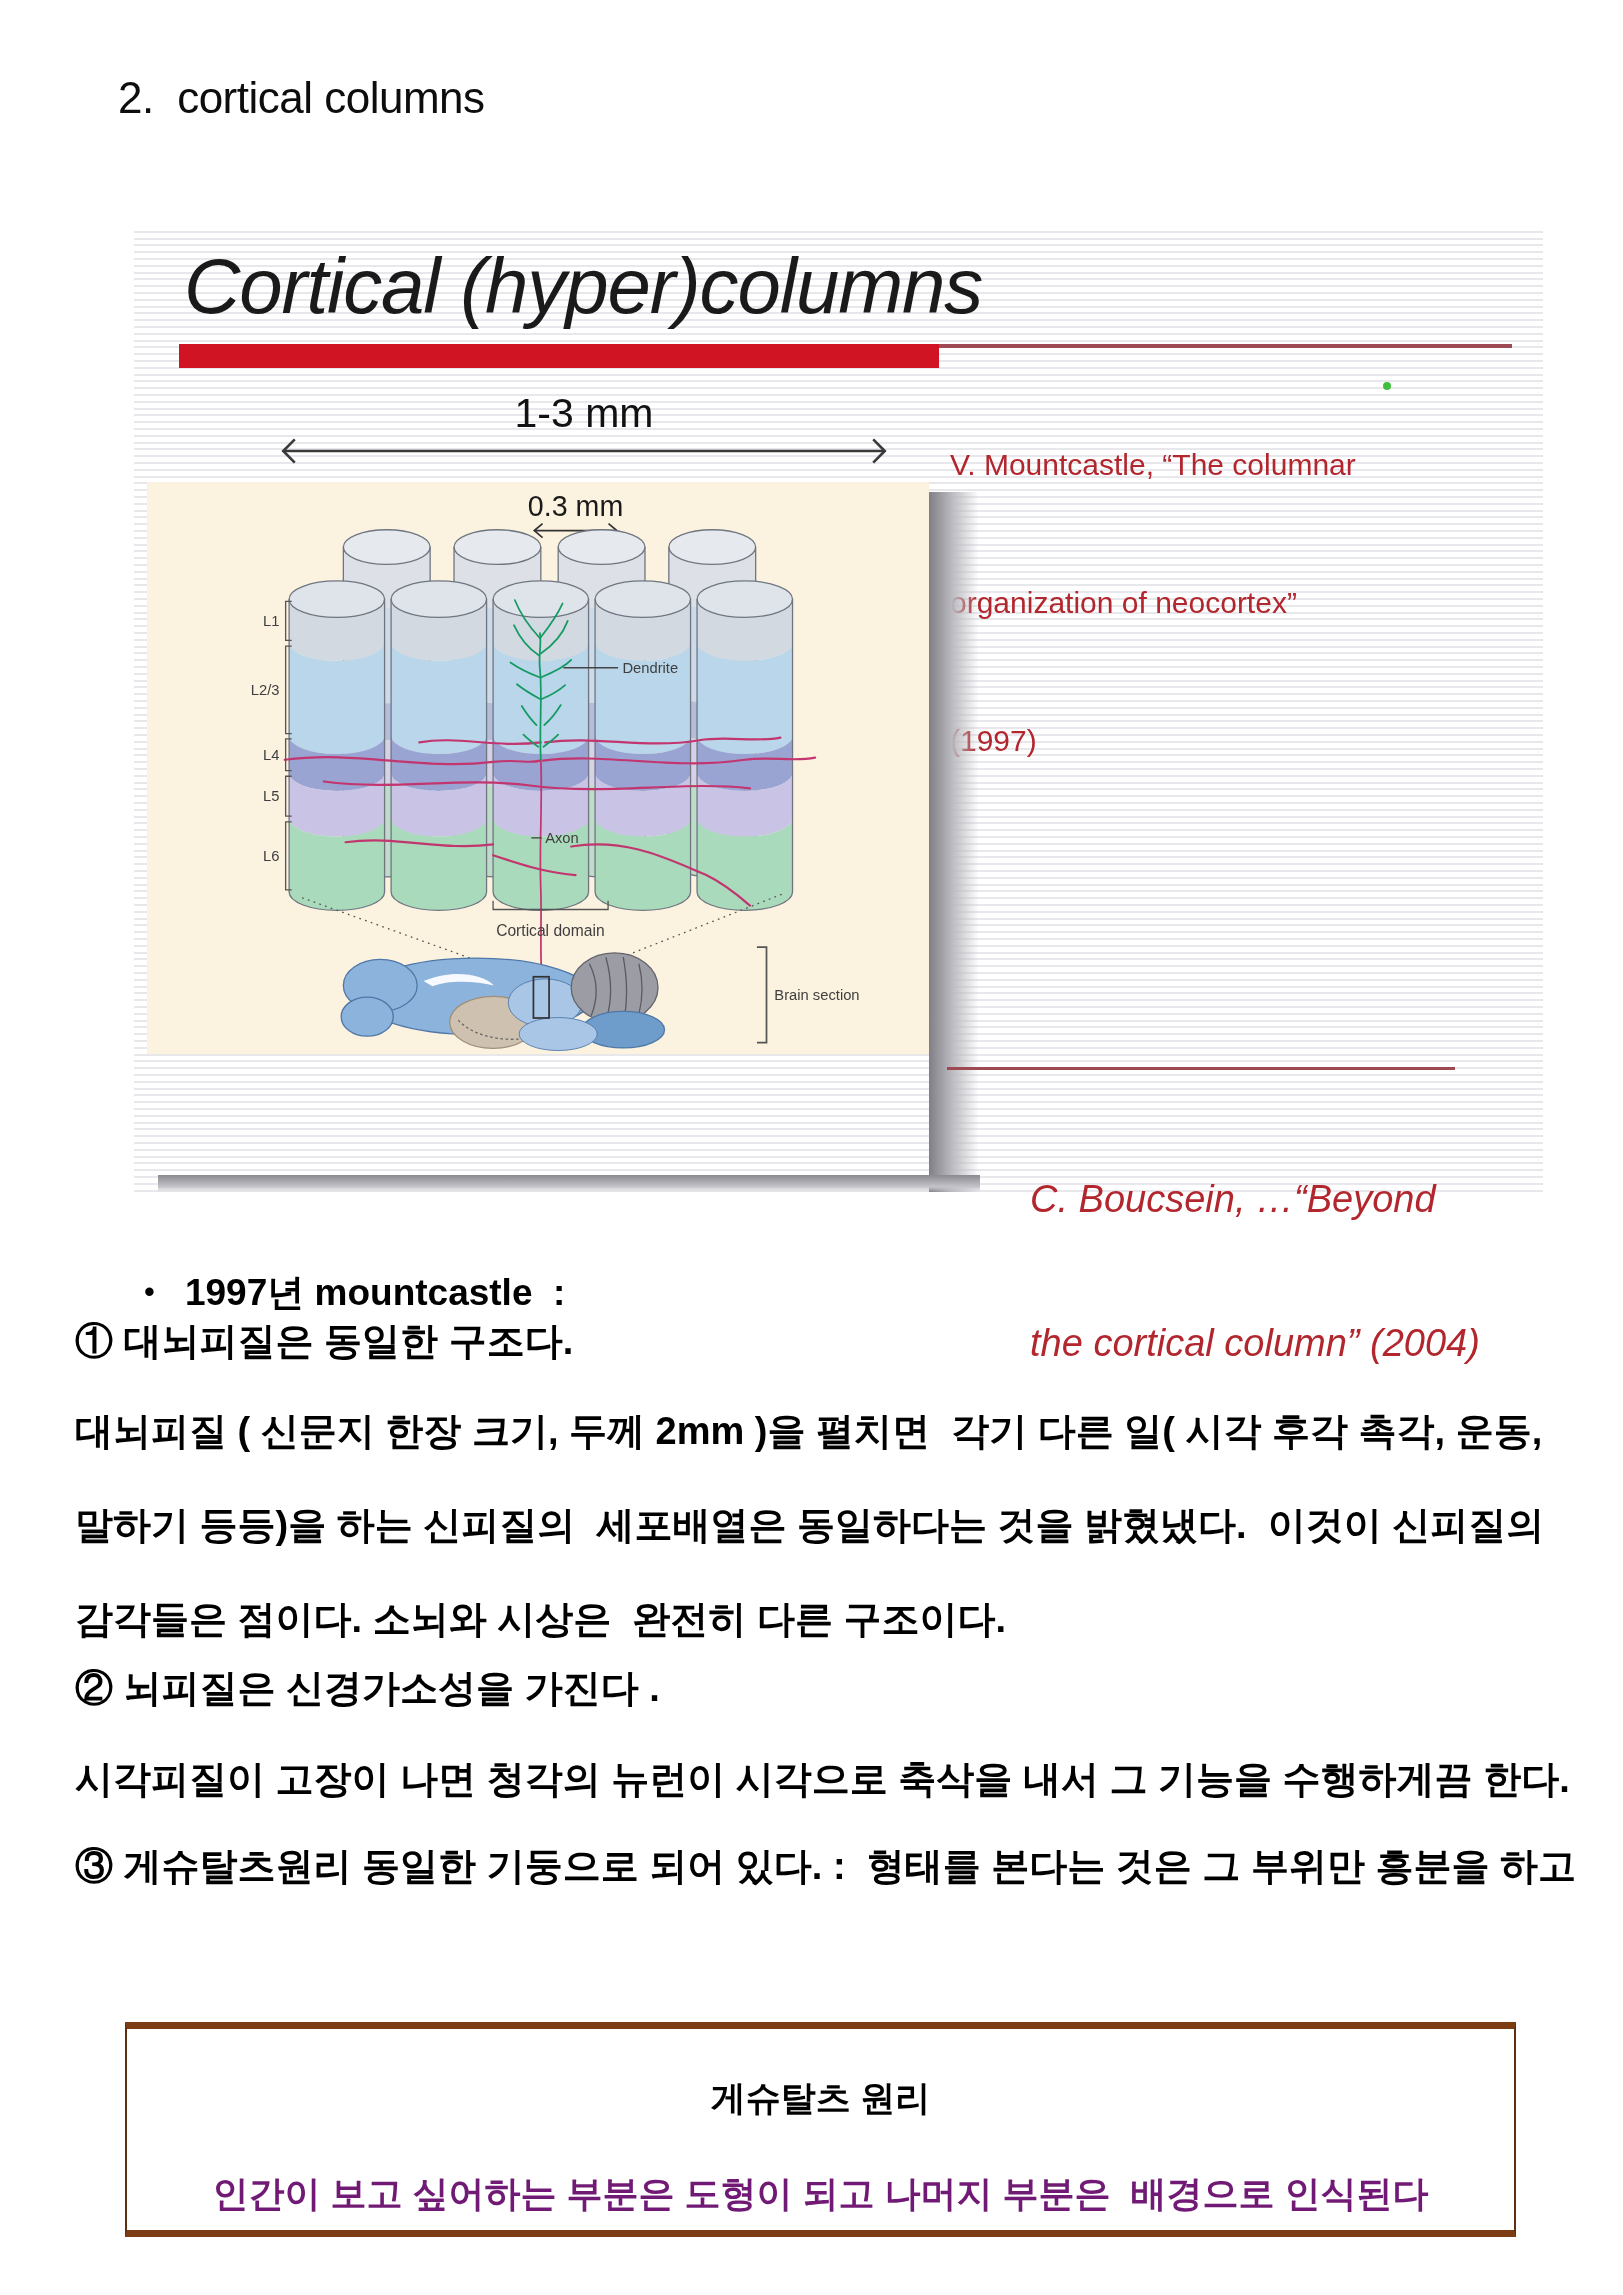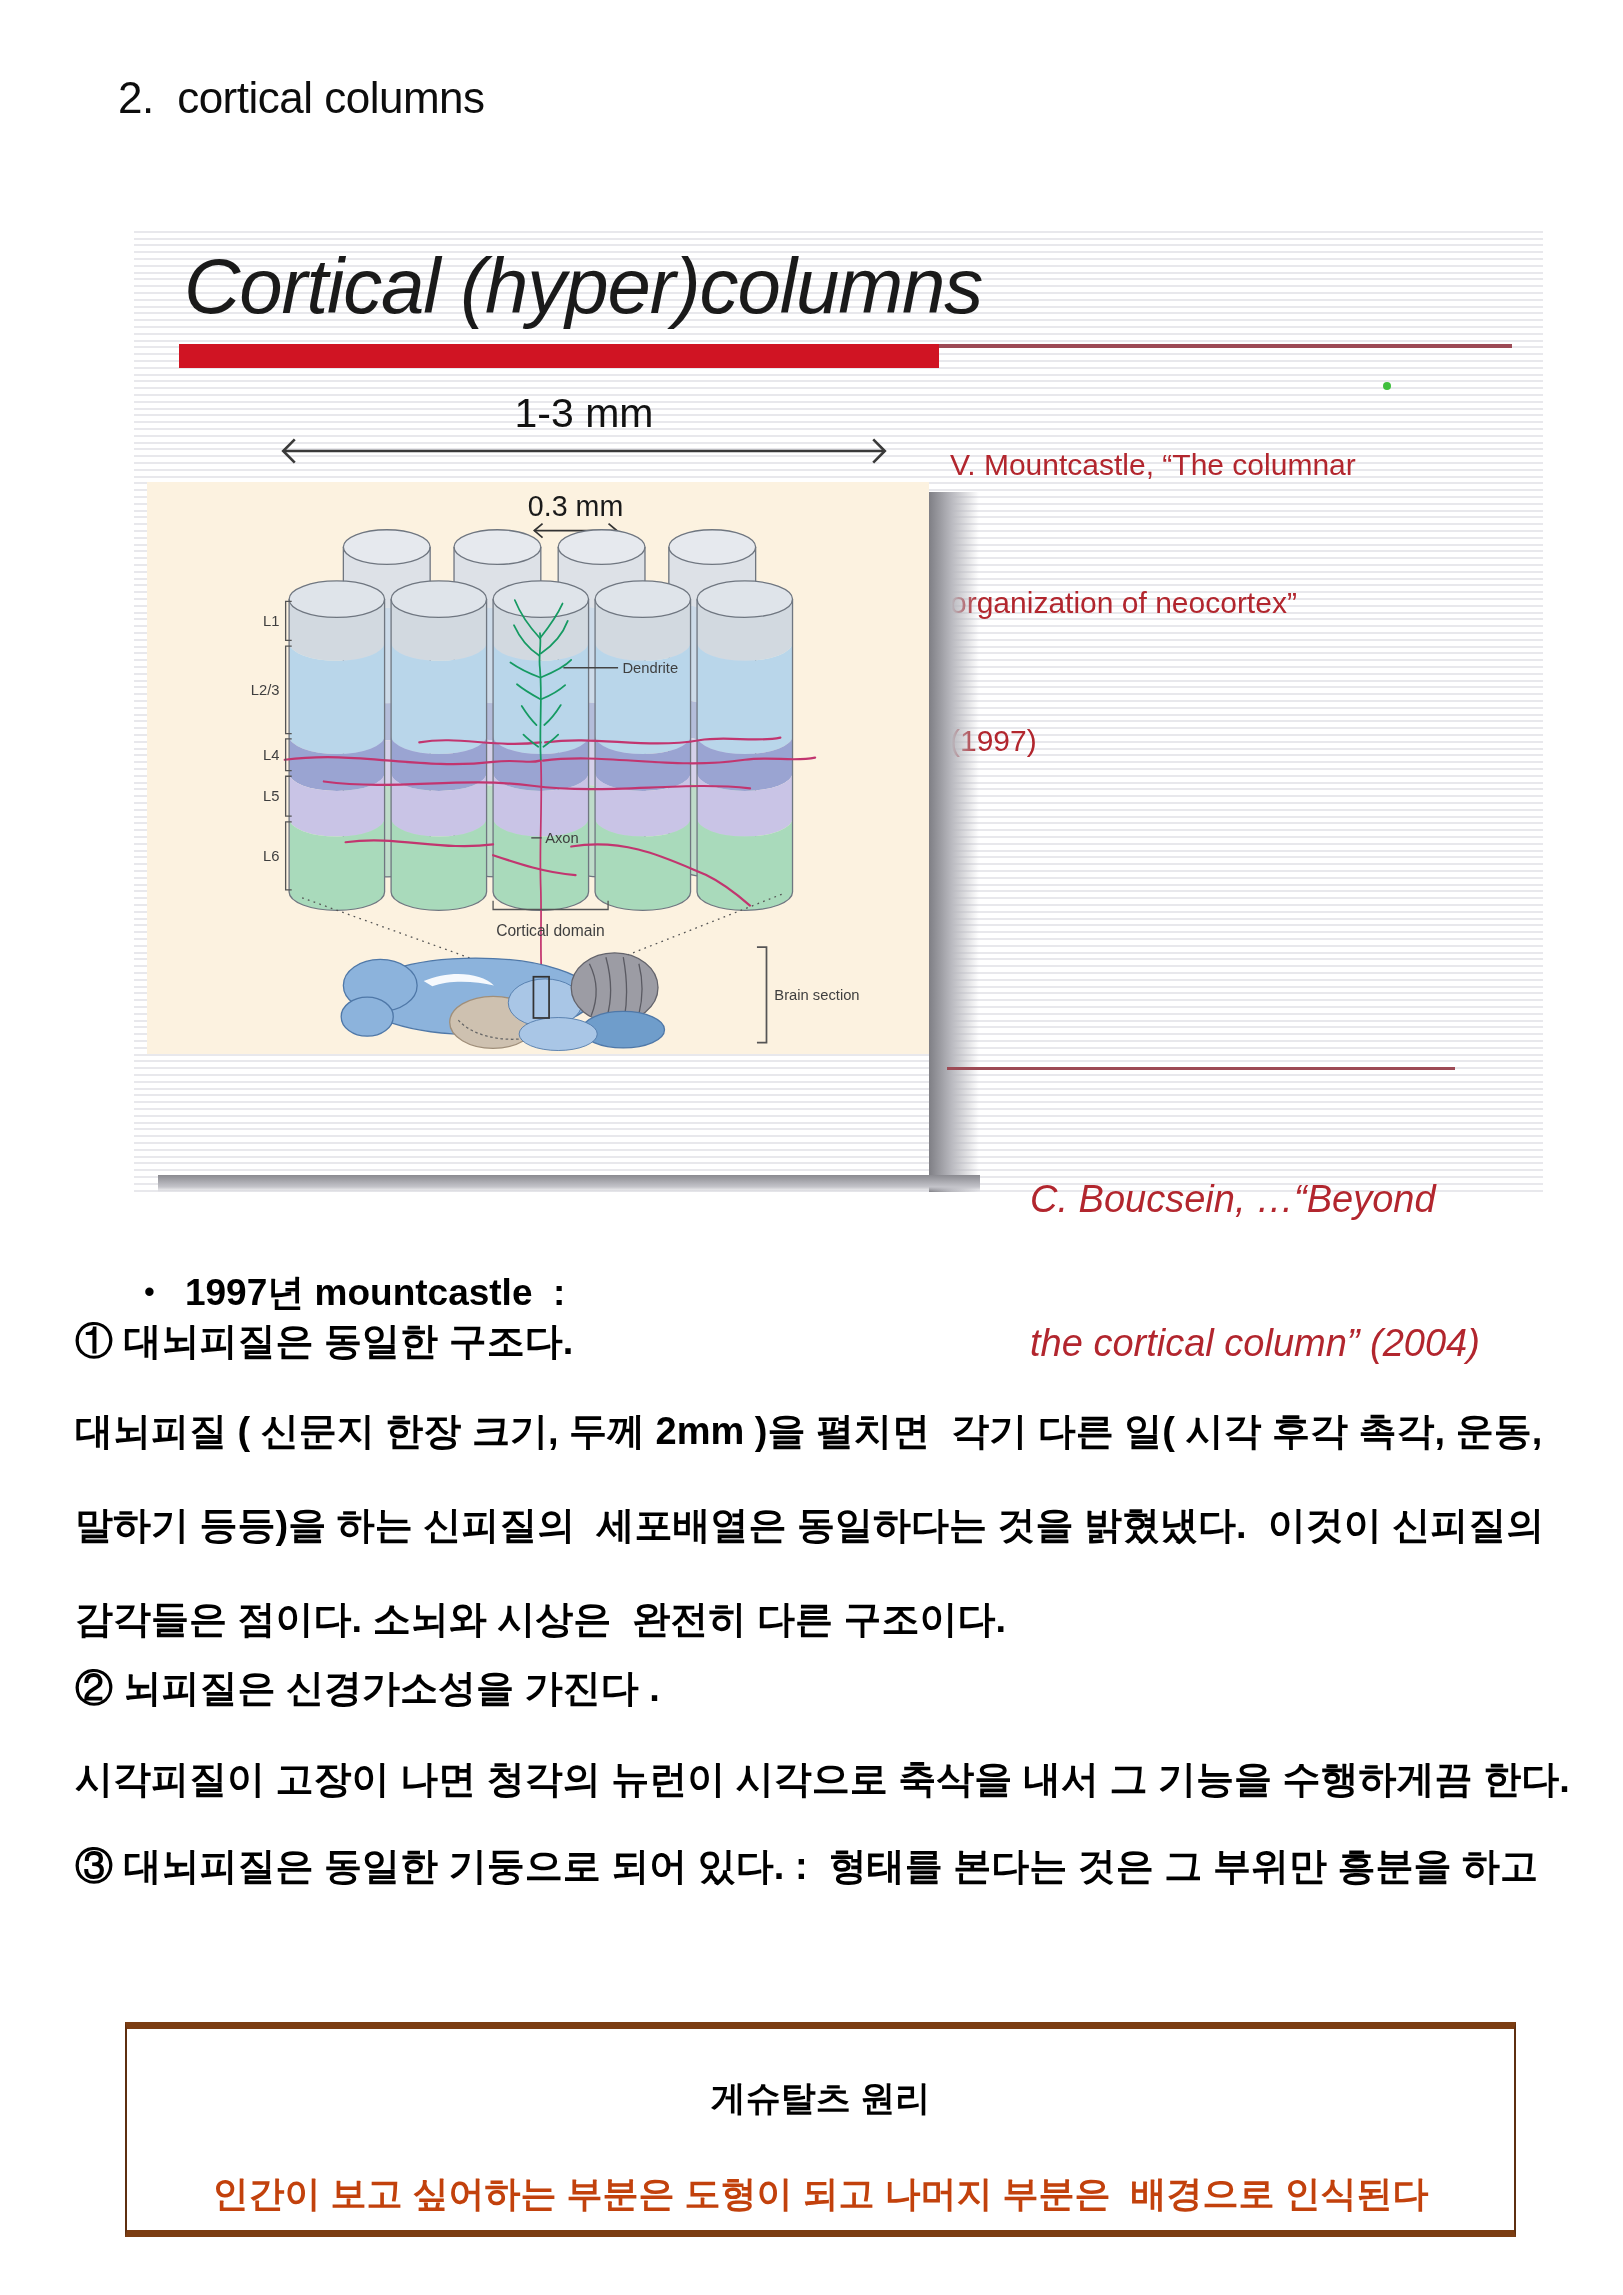--- a/index.html
+++ b/index.html
@@ -42,21 +42,21 @@
   .note-line{position:absolute;left:75px;width:1525px;font-size:38px;font-weight:600;color:#000;white-space:pre;line-height:53px;}
   #bullet-line{position:absolute;left:103px;top:1226px;font-size:37px;font-weight:600;color:#000;white-space:pre;}
   #bullet-line .marker{font-size:29.5px;vertical-align:3.2px;}
   #bullet-line .txt{margin-left:30.5px;}
 
   
   #gestalt-box{position:absolute;left:125px;top:2022px;width:1391px;height:215px;background:#fff;
     border-top:7.4px solid var(--box-border);border-bottom:7.4px solid var(--box-border);
     border-left:2.6px solid #5e2f10;border-right:2.6px solid #5e2f10;}
   #gestalt-box .gb-title{position:absolute;left:0;top:46px;width:100%;text-align:center;font-size:35px;font-weight:700;color:#000;white-space:pre;}
-  #gestalt-box .gb-body{position:absolute;left:0;top:141px;width:100%;text-align:center;font-size:36px;font-weight:600;color:#c2410c;white-space:pre;}
+  #gestalt-box .gb-body{position:absolute;left:0;top:141px;width:100%;text-align:center;font-size:36px;font-weight:600;color:#701a75;white-space:pre;}
 </style>
 </head>
 <body>
 
 <div id="page">
 
   <div id="heading">2.  cortical columns</div>
 
   <div id="slide">
     <div class="slide-title">Cortical (hyper)columns</div>
@@ -238,21 +238,21 @@
 
   <div id="bullet-line">
     <span class="marker">•</span><span class="txt">1997년 mountcastle  :</span>
   </div>
   <div class="note-line" style="top:1315px">① 대뇌피질은 동일한 구조다.</div>
   <div class="note-line" style="top:1405px">대뇌피질 ( 신문지 한장 크기, 두께 2mm )을 펼치면  각기 다른 일( 시각 후각 촉각, 운동,</div>
   <div class="note-line" style="top:1499px">말하기 등등)을 하는 신피질의  세포배열은 동일하다는 것을 밝혔냈다.  이것이 신피질의</div>
   <div class="note-line" style="top:1593px">감각들은 점이다. 소뇌와 시상은  완전히 다른 구조이다.</div>
   <div class="note-line" style="top:1662px">② 뇌피질은 신경가소성을 가진다 .</div>
   <div class="note-line" style="top:1753px">시각피질이 고장이 나면 청각의 뉴런이 시각으로 축삭을 내서 그 기능을 수행하게끔 한다.</div>
-  <div class="note-line" style="top:1840px">③ 대뇌피질은 동일한 기둥으로 되어 있다. :  형태를 본다는 것은 그 부위만 흥분을 하고</div>
+  <div class="note-line" style="top:1840px">③ 게슈탈츠원리 동일한 기둥으로 되어 있다. :  형태를 본다는 것은 그 부위만 흥분을 하고</div>
 
   <div id="gestalt-box">
     <div class="gb-title">게슈탈츠 원리</div>
     <div class="gb-body">인간이 보고 싶어하는 부분은 도형이 되고 나머지 부분은  배경으로 인식된다</div>
   </div>
 
 </div>
 
 
 </body></html>

